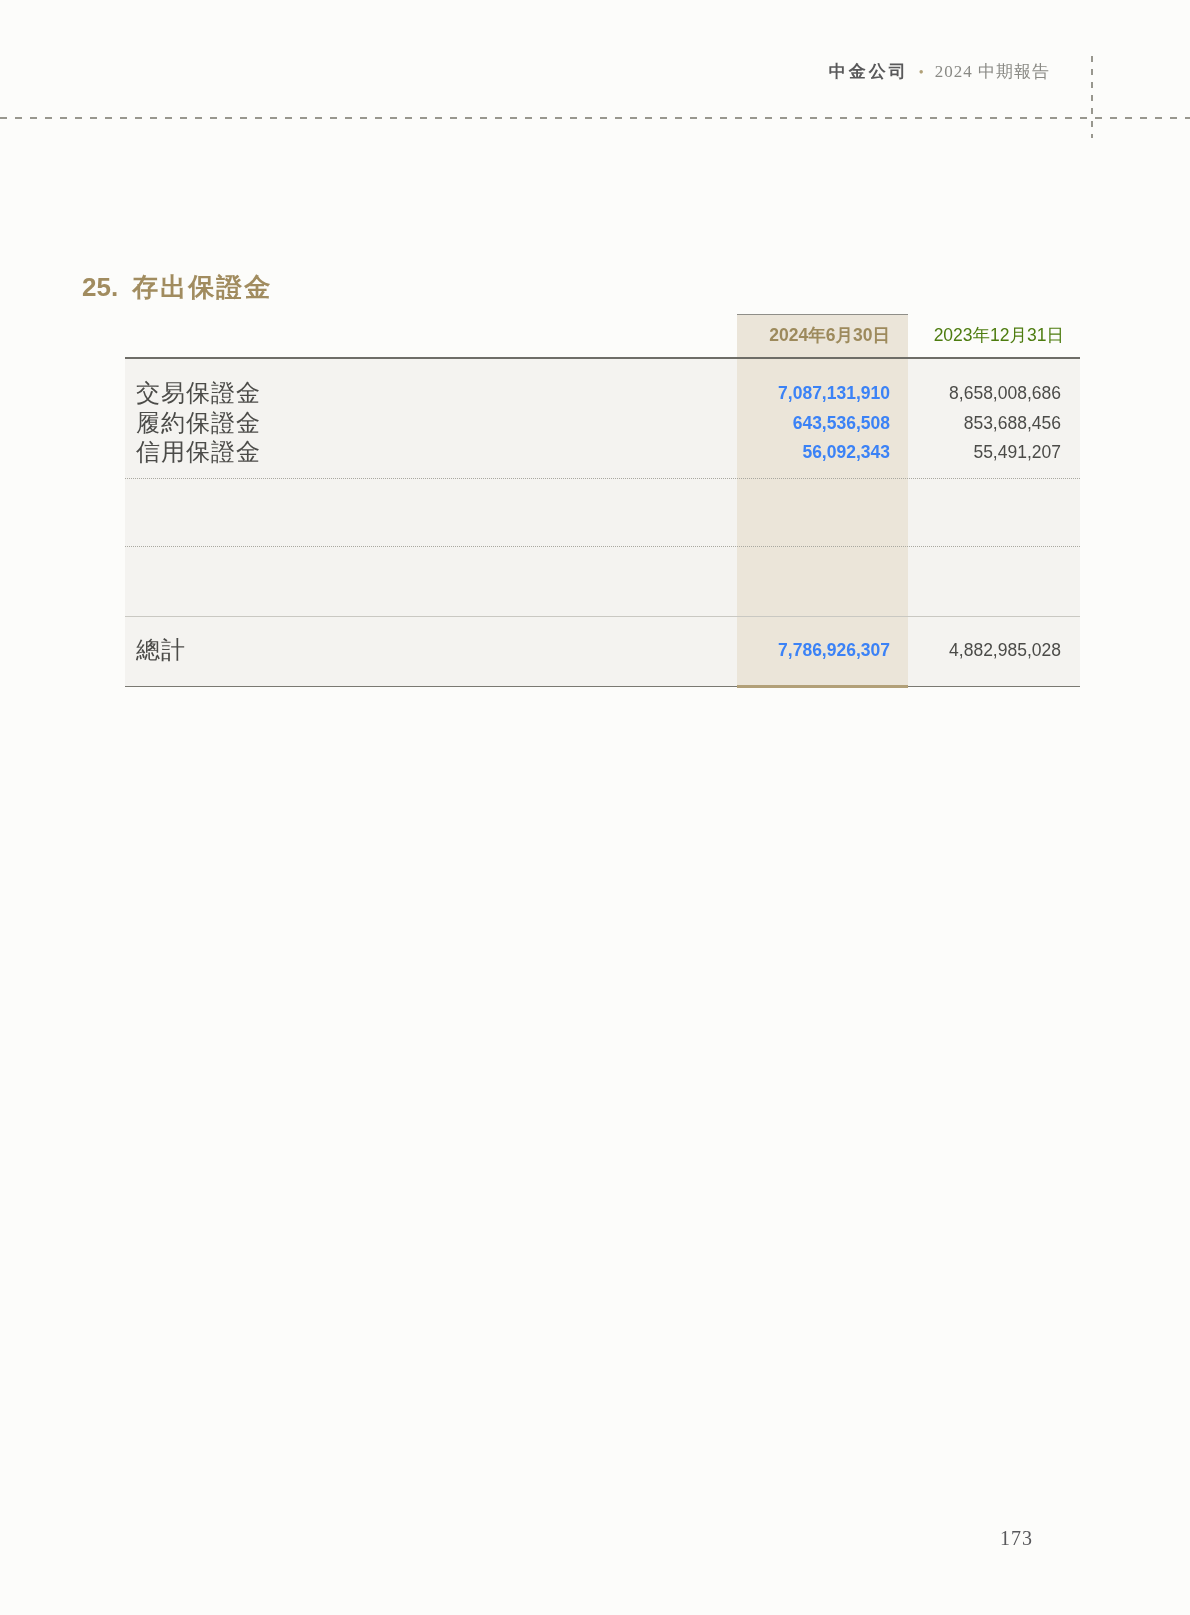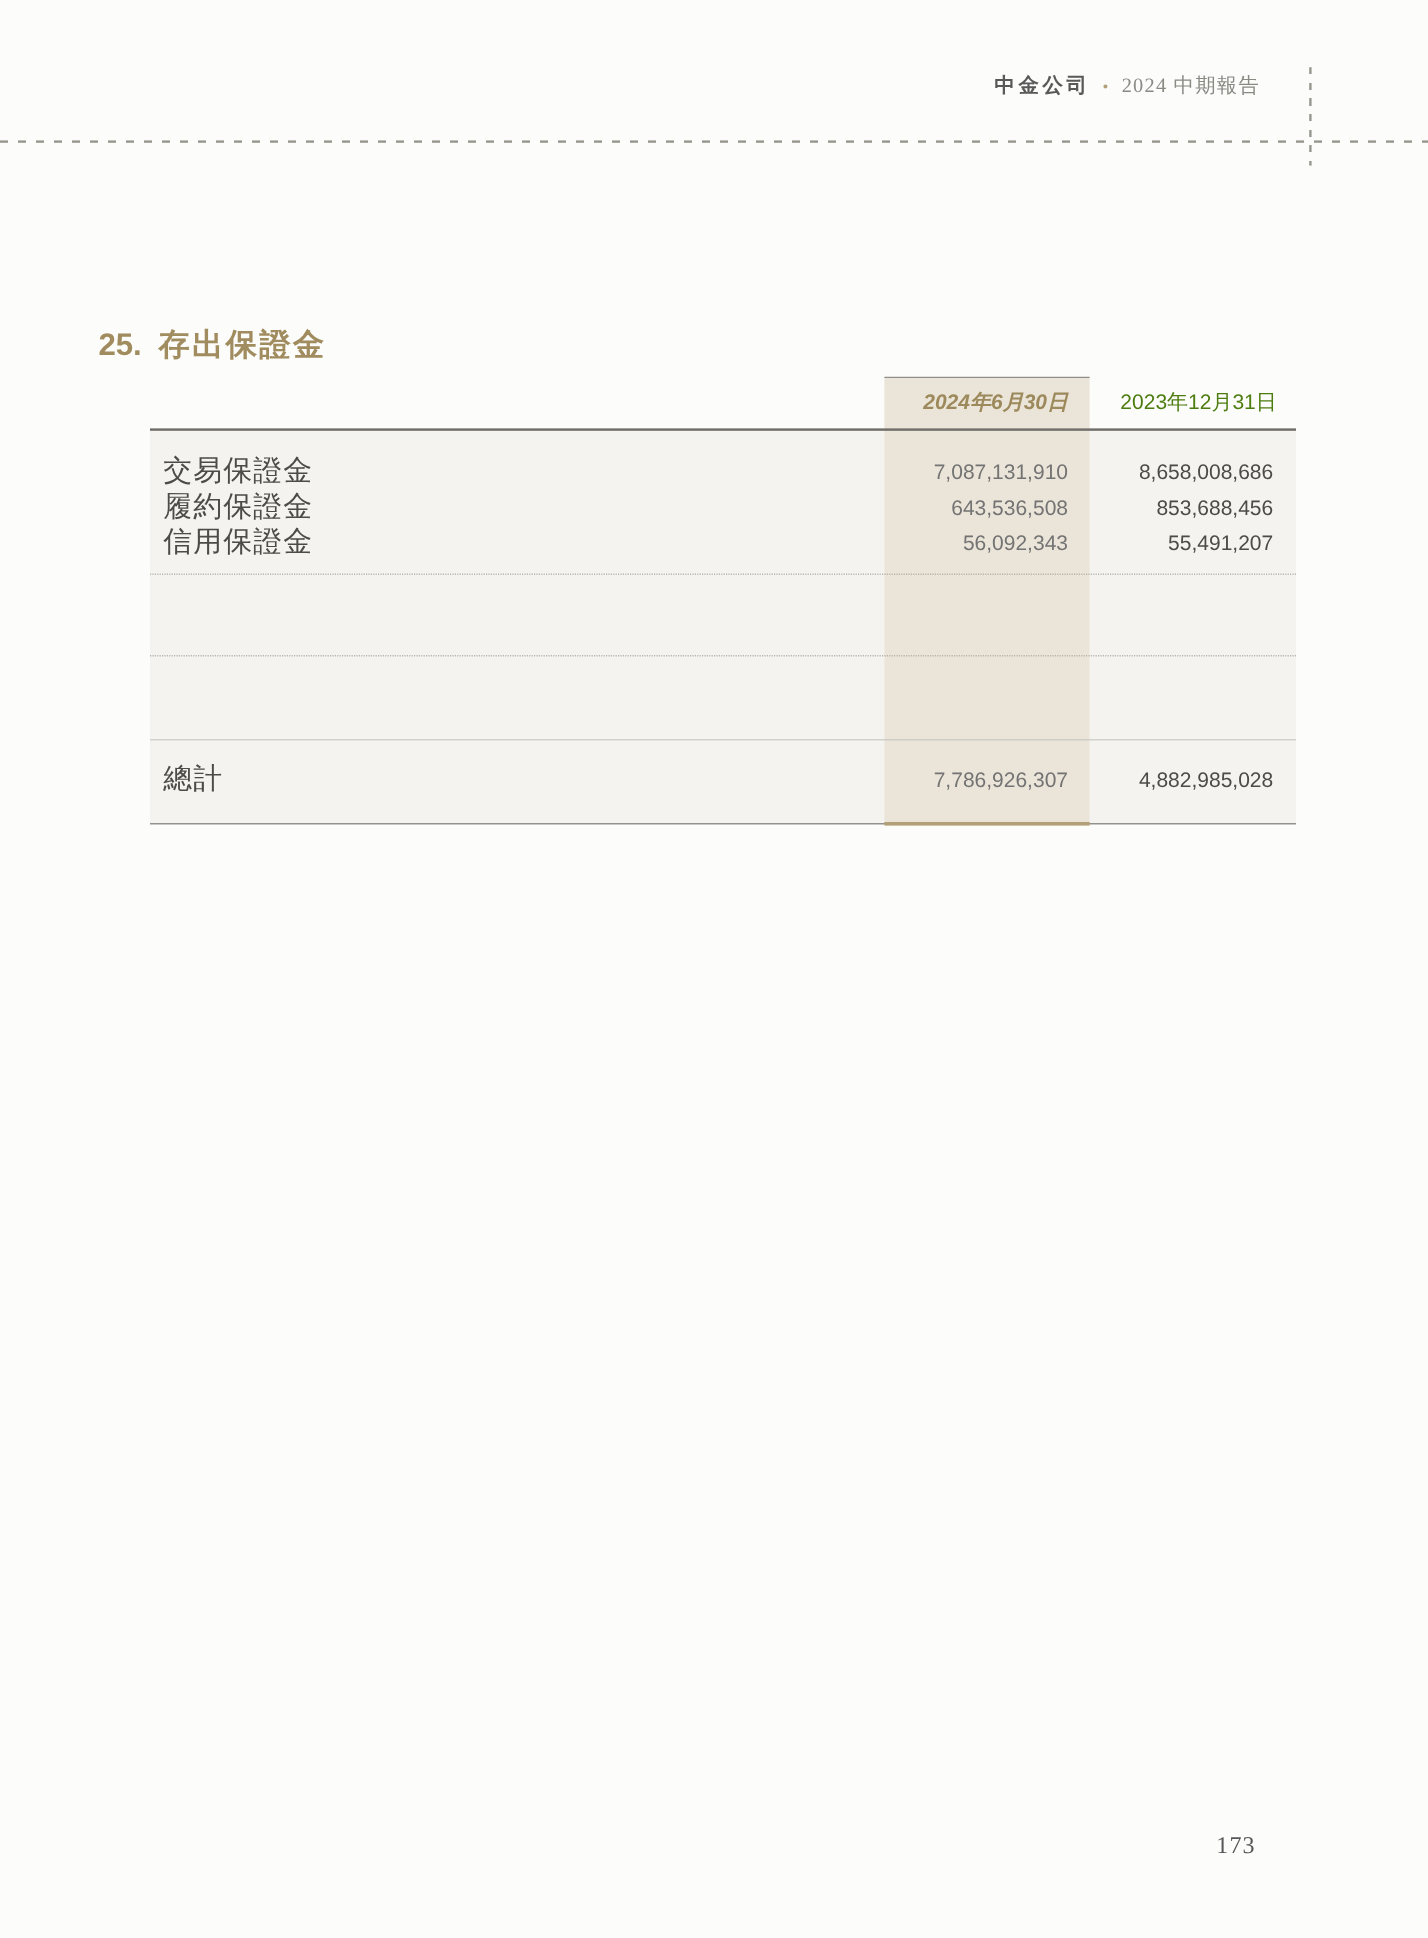--- a/index.html
+++ b/index.html
@@ -44,35 +44,35 @@
   
   .fin-table{position:absolute;left:125px;top:305px;width:955px;height:382px;}
   .tbl-body-bg{position:absolute;left:0;top:52px;width:955px;height:329px;background:#f4f3f0;}
   .beige-col{
     position:absolute;left:612px;top:9px;width:171px;height:372px;
     background:#ebe5d9;border-top:1px solid #8f8e88;
   }
   .hdr-row{position:absolute;left:0;top:14px;width:955px;height:32px;}
   .hdr-2024{
     position:absolute;left:612px;top:0;width:153px;height:32px;line-height:32px;
-    text-align:right;font-size:17.5px;font-weight:bold;color:#9d8a5c;font-style:italic;
+    text-align:right;font-size:17.5px;font-weight:bold;color:#9d8a5c;
   }
   .hdr-2023{
     position:absolute;right:16px;top:0;width:220px;height:32px;line-height:32px;
     text-align:right;font-size:17.5px;color:#4d7c0f;
   }
   .hdr-line{position:absolute;left:0;top:52px;width:955px;height:1.5px;background:#6e6d67;}
 
   .t-row{position:absolute;left:0;width:955px;height:30px;line-height:30px;}
   .t-row .lbl{
     position:absolute;left:11px;top:0;font-size:24px;color:#4b4b48;letter-spacing:1px;
   }
   .t-row .v24{
     position:absolute;left:612px;top:0;width:153px;text-align:right;
-    font-size:17.5px;font-weight:normal;color:#737373;
+    font-size:17.5px;font-weight:bold;color:#3b82f6;
   }
   .t-row .v23{
     position:absolute;right:19px;top:0;width:220px;text-align:right;
     font-size:17.5px;color:#4b4b48;
   }
   .row-1{top:73px;}
   .row-2{top:103px;}
   .row-3{top:132px;}
   .row-subtotal{top:195px;}
   .row-interest{top:263px;}
@@ -91,21 +91,21 @@
   
   .note{
     position:absolute;left:125px;top:700px;width:958px;
     font-size:19.5px;line-height:35px;color:#454540;
     text-align:justify;letter-spacing:0.5px;
   }
 
   
   .page-num{
     position:absolute;left:1000px;top:1527px;width:60px;
-    text-align:center;
+    text-align:left;
     font-family:"Liberation Serif", serif;
     font-size:20px;color:#57575a;letter-spacing:1px;
   }
 </style>
 </head>
 <body>
 
 <div class="page">
 
   <div class="doc-header">

